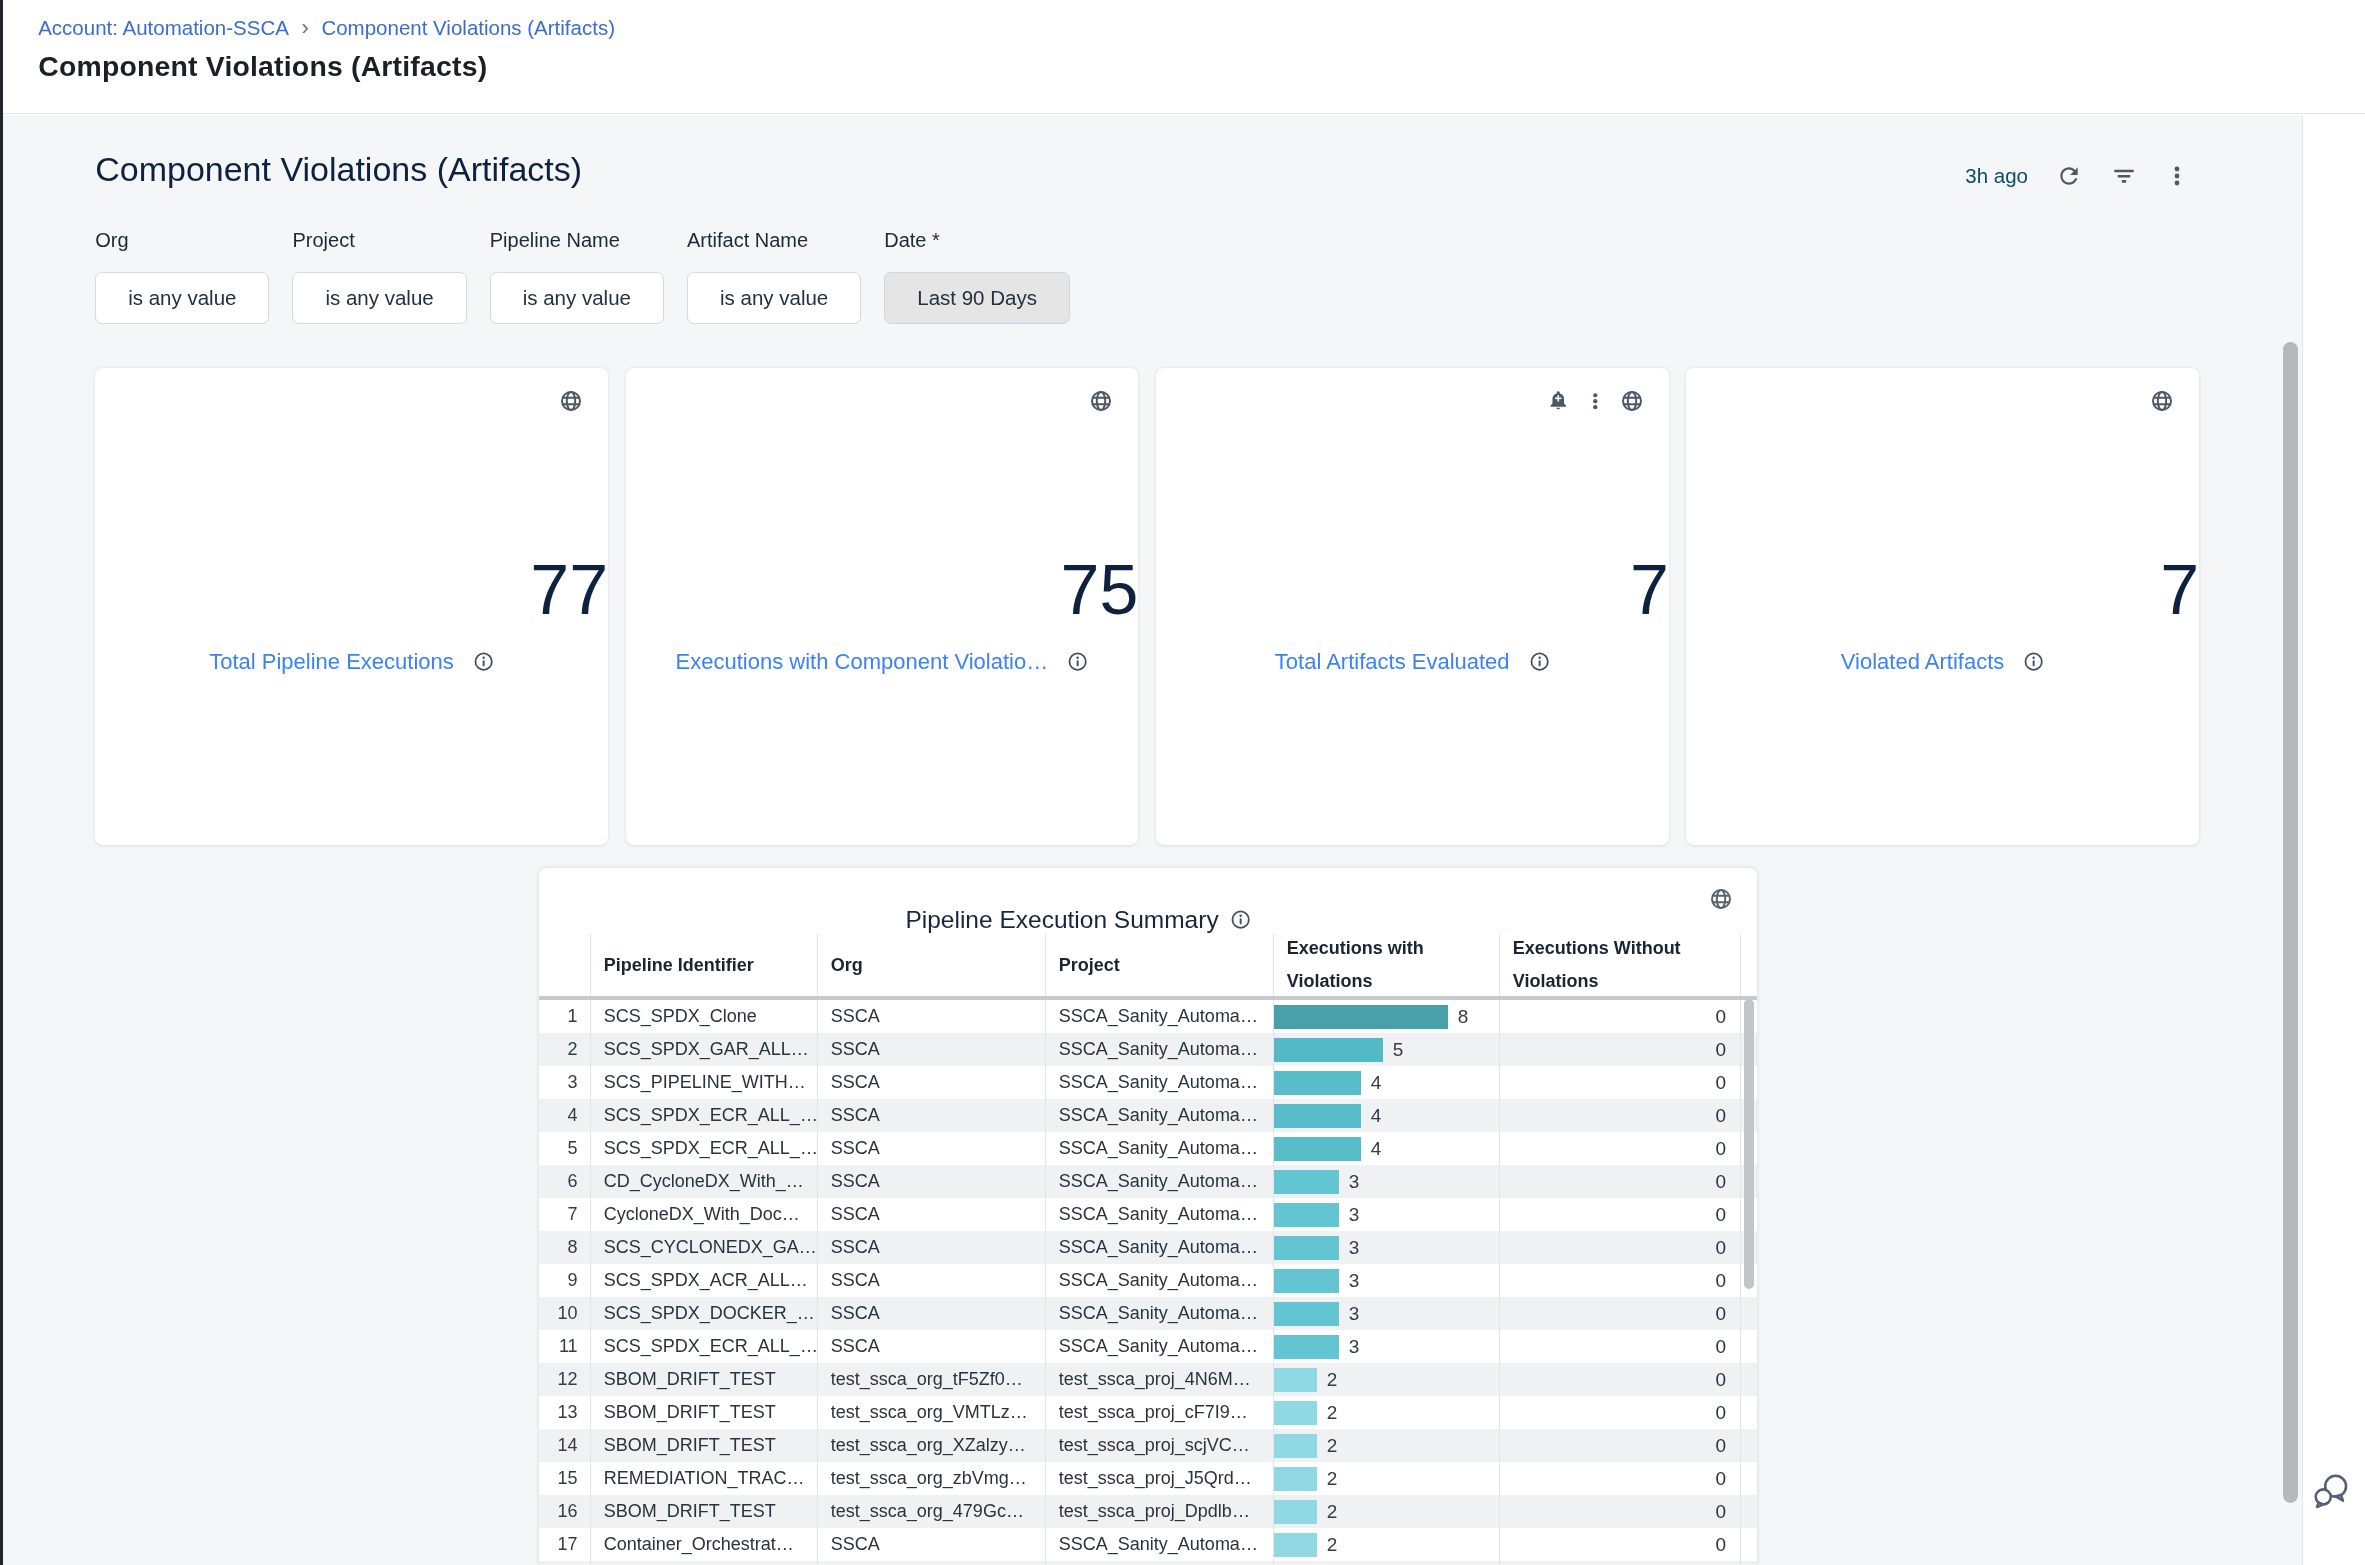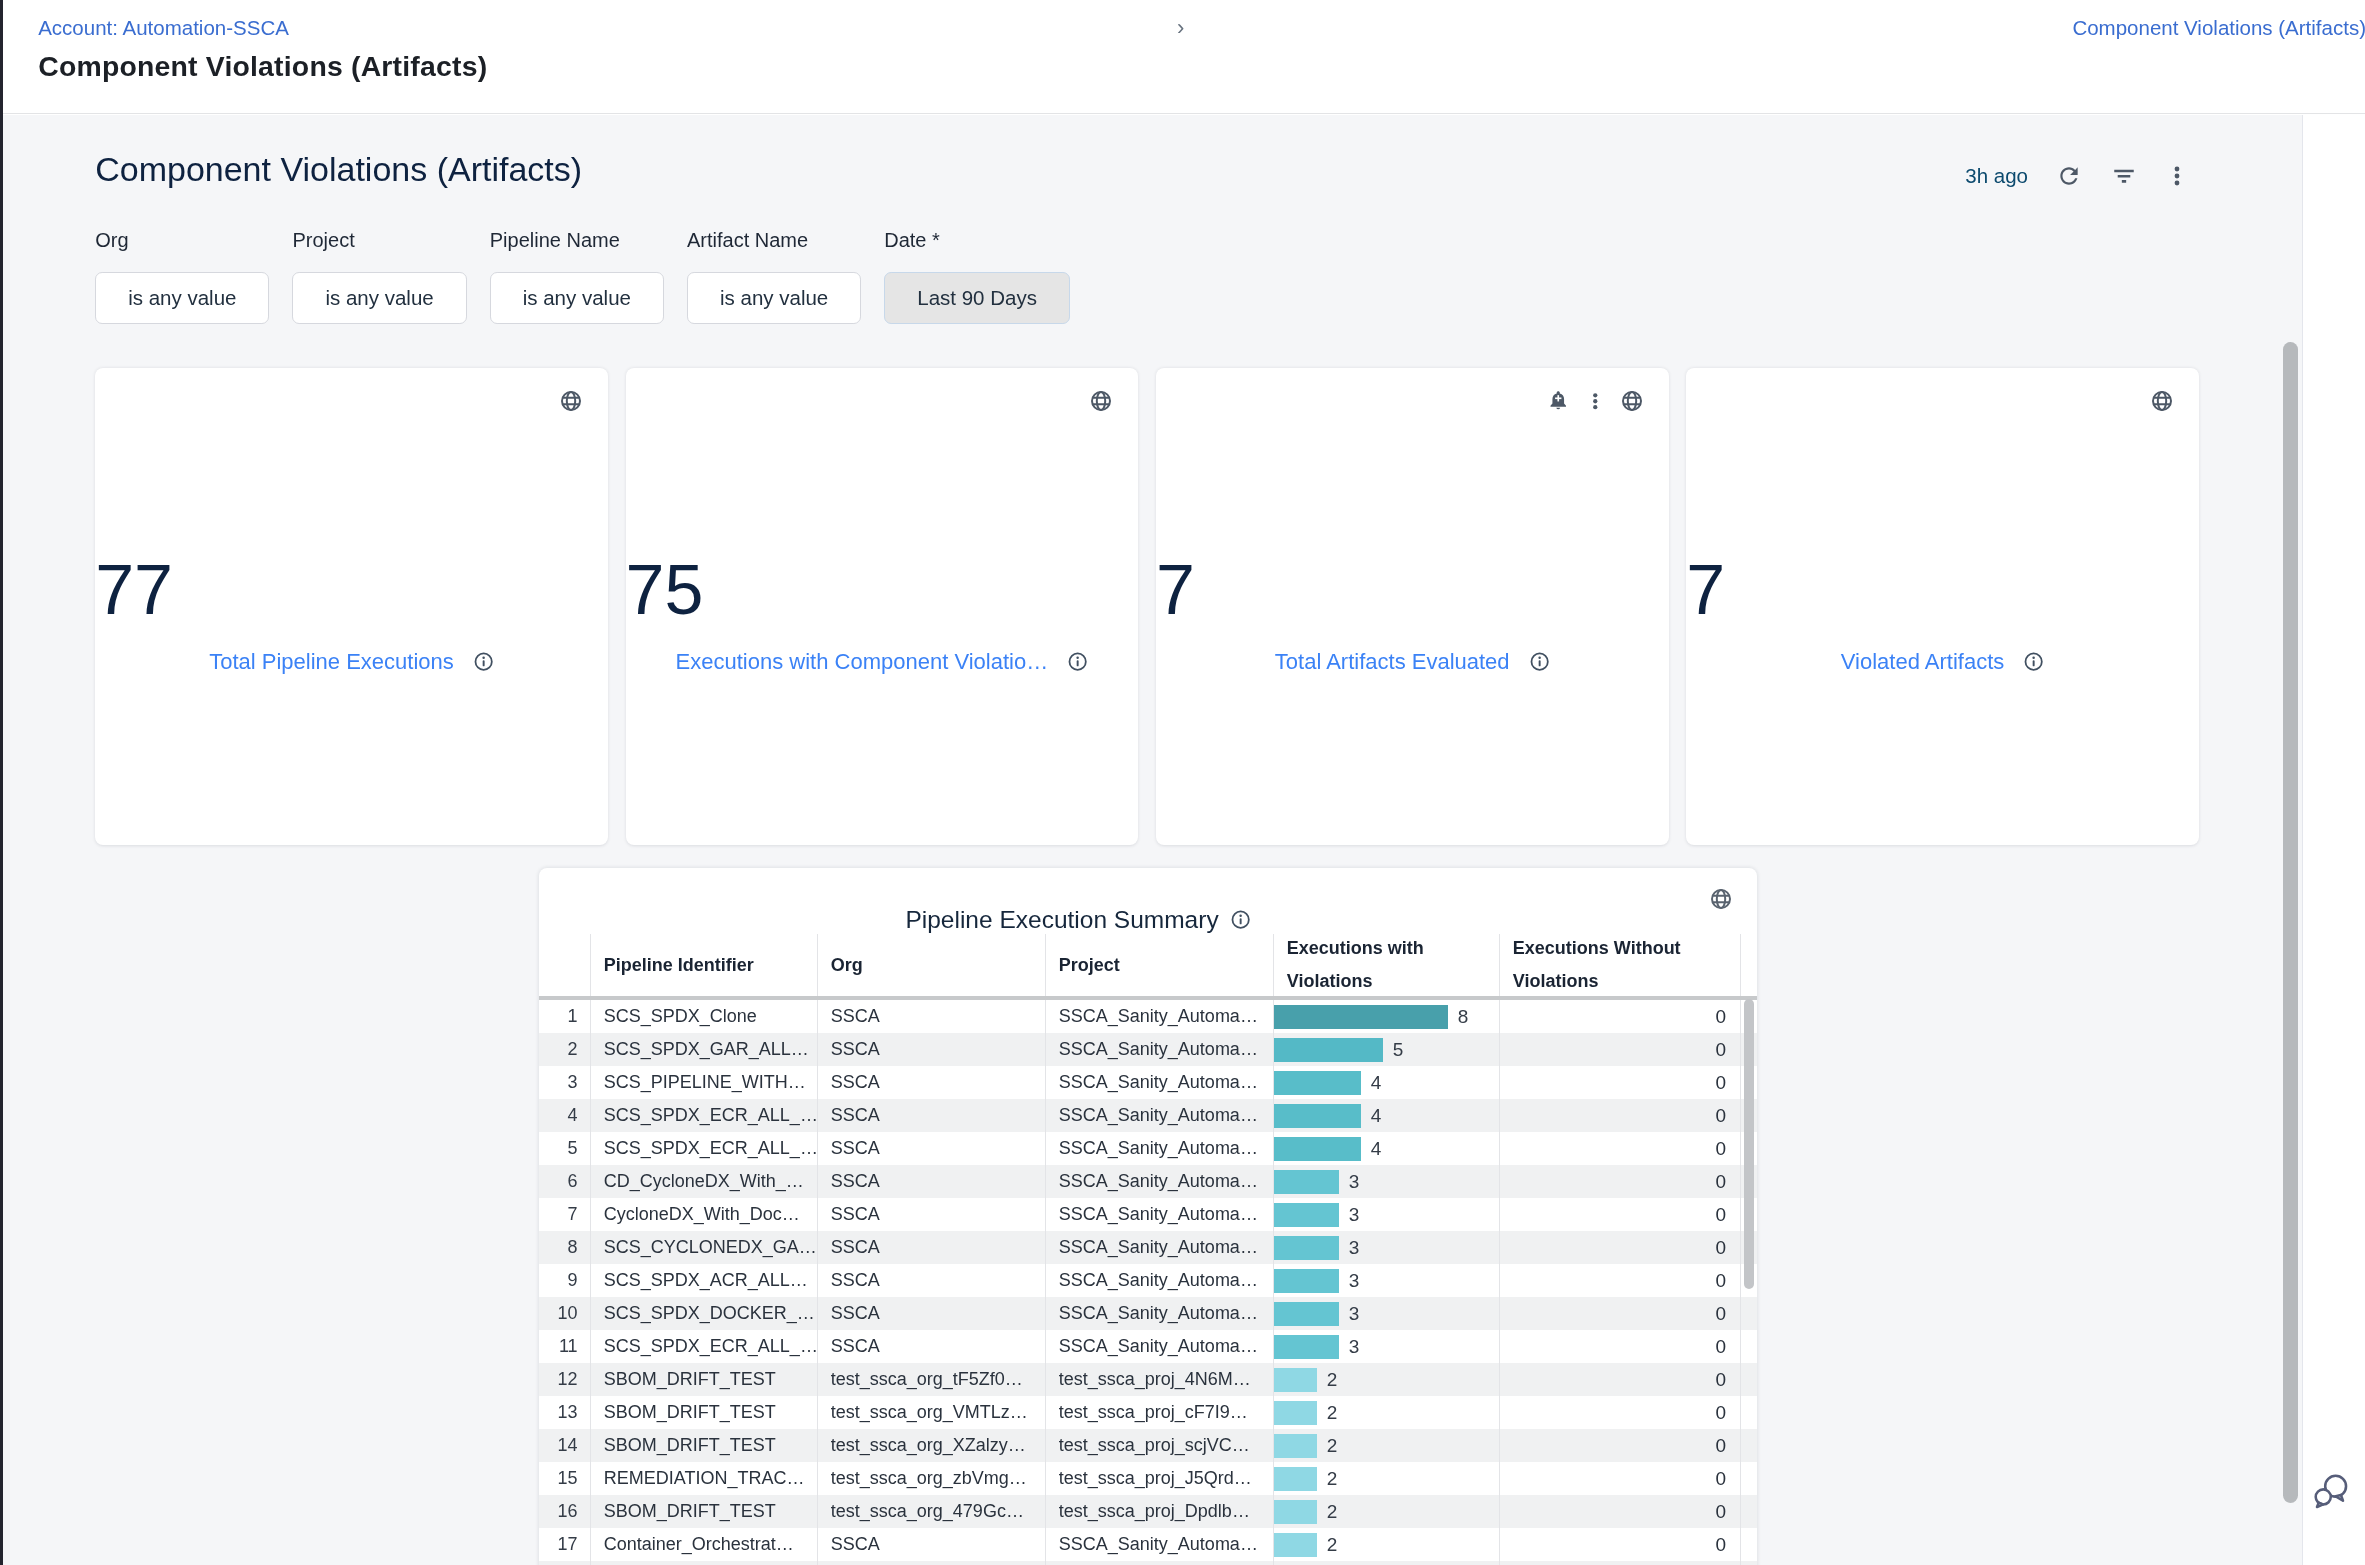--- a/index.html
+++ b/index.html
@@ -6,21 +6,21 @@
   html,body { width:2366px; height:1566px; }
   body {
     position:relative; overflow:hidden; background:#ffffff;
     font-family:"Liberation Sans","DejaVu Sans",sans-serif; color:#22303f;
   }
   .left-stripe { position:absolute; left:0; top:0; width:3.2px; height:100%; background:#23242e; z-index:50; }
 
   
   .app-header { position:absolute; left:3.2px; top:0; right:0; height:114px; background:#fff;
                 border-bottom:0.8px solid #e3e4e6; padding:16px 0 0 35px; z-index:5; }
-  .breadcrumb { display:flex; align-items:center; gap:12.6px; font-size:20.5px;justify-content:space-between; }
+  .breadcrumb { display:flex; align-items:center; gap:12.6px; font-size:20.5px; }
   .breadcrumb a { color:#3a6dd0; text-decoration:none; cursor:pointer; }
   .breadcrumb .sep { color:#67727f; font-size:22px; line-height:1; }
   .page-title { margin-top:9.5px; font-size:28.4px; font-weight:700; color:#1c2026; letter-spacing:0.2px; }
 
   
   .panel { position:absolute; left:3.2px; top:115px; width:2300px; bottom:0;
            background:#f5f6f8; overflow:hidden; border-right:0.8px solid #e4e6ec; }
 
   .dash-title { position:absolute; left:92px; top:35px; font-size:34px; font-weight:400; color:#0e2240; }
 
@@ -34,21 +34,21 @@
   .fbtn { height:52px; border:1.6px solid #d6d8de; border-radius:7.1px; background:#fff;
           display:flex; align-items:center; justify-content:center; padding:0 32px;
           font-size:20.5px; color:#22303f; cursor:pointer; white-space:nowrap; }
   .fbtn.active { background:#e5e5e5; border-color:#c7d8ea; }
 
   
   .tiles { position:absolute; left:92px; top:253px; width:2104px; display:grid;
            grid-template-columns:repeat(4,1fr); gap:17.4px; }
   .tile { position:relative; background:#fff; border-radius:8px; height:477px;
           box-shadow:0 0.8px 3.2px rgba(30,40,60,.12); }
-  .tile-value { margin-top:187px; text-align:left; font-size:70px; line-height:1;
+  .tile-value { margin-top:187px; text-align:right; font-size:70px; line-height:1;
                 font-weight:500; color:#0e2240; }
   .tile-label { margin-top:24px; display:flex; justify-content:center; align-items:center;
                 gap:19px; font-size:22px; color:#3b82f6; padding:0 16px; white-space:nowrap; }
   .tile-icons { position:absolute; top:20.5px; right:25px; display:flex; align-items:center; gap:14.2px; color:#59636f; }
   .info-ic { color:#415061; flex:none; }
 
   
   .table-card { position:absolute; left:536px; top:753px; width:1218px; height:869px;
                 background:#fff; border-radius:8px; box-shadow:0 0.8px 4px rgba(30,40,60,.14); }
   .tc-titlerow { position:relative; height:66px; display:flex; align-items:flex-end; justify-content:center; }

